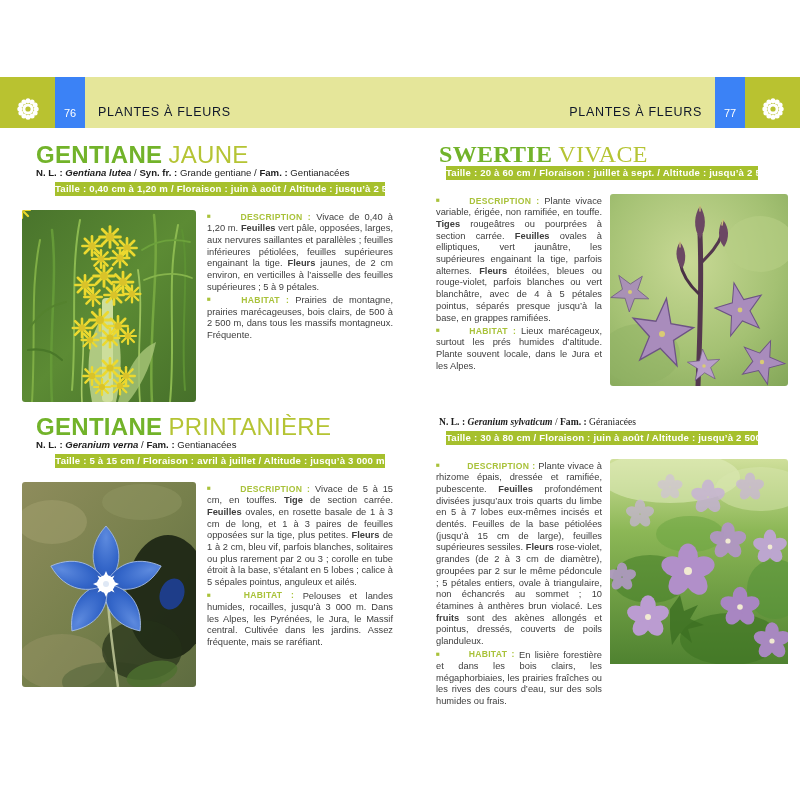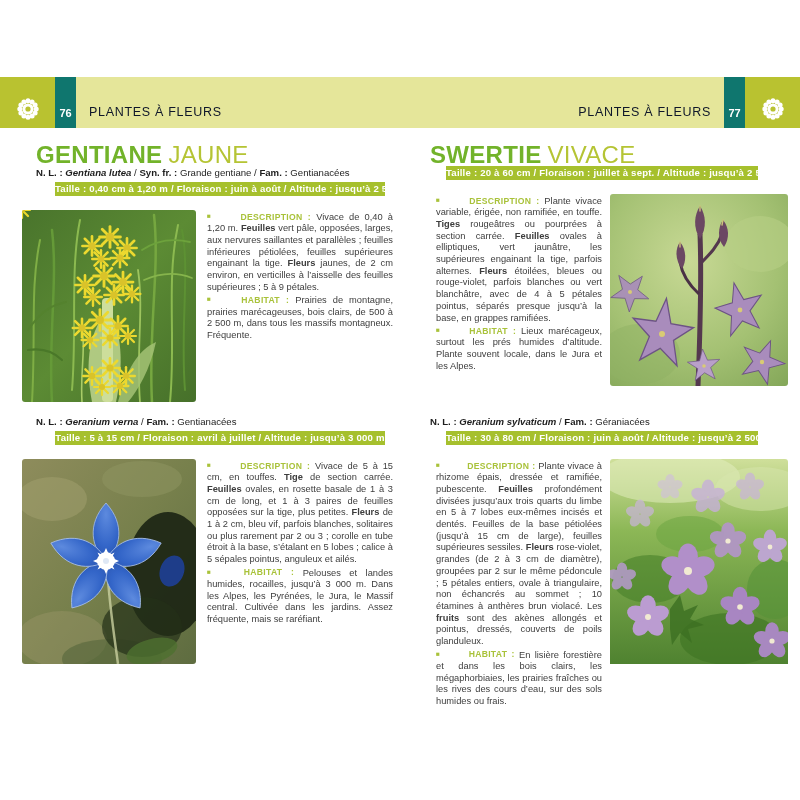--- a/index.html
+++ b/index.html
@@ -2,42 +2,42 @@
 <html lang="fr"><head>
 <meta charset="utf-8">
 <style>
   html,body{margin:0;padding:0;background:#fff;}
   body{width:800px;height:800px;position:relative;font-family:"Liberation Sans",sans-serif;overflow:hidden;}
   .spread{position:absolute;inset:0;background:#fff;}
 
   
   .hbar{position:absolute;left:0;top:77px;width:800px;height:51px;background:#e5e69a;display:flex;align-items:stretch;}
   .hsq{width:55px;background:#b9c230;display:flex;align-items:flex-end;justify-content:center;padding-bottom:7px;box-sizing:border-box;}
-  .hnum{width:21px;background:#0f766e;color:#fff;font-weight:bold;font-size:11px;display:flex;align-items:flex-end;justify-content:center;padding-bottom:9px;box-sizing:border-box;}
+  .hnum{width:30px;background:#3b82f6;color:#fff;font-weight:normal;font-size:11px;display:flex;align-items:flex-end;justify-content:center;padding-bottom:9px;box-sizing:border-box;}
   .htitle{color:#0f172a;font-size:12.5px;letter-spacing:.7px;display:flex;align-items:flex-end;padding:0 13px 9px 13px;white-space:nowrap;}
   .hspacer{flex:1;}
 
   
   .entry{position:absolute;}
   .entry h2{margin:0;font-size:24px;line-height:23px;letter-spacing:.3px;}
   .t1{color:#72b32a;font-weight:bold;}
   .t2{color:#b5c434;font-weight:500;margin-left:6px;}
   .nl{margin:1px 0 3px 0;font-size:9.6px;line-height:12px;color:#1d1d1d;}
   .infobar{height:14px;line-height:14.5px;background:#a6c02d;color:#fff;font-weight:bold;font-size:9.6px;text-align:center;letter-spacing:.2px;white-space:nowrap;overflow:hidden;}
   .ebody{display:flex;margin-top:14px;}
   .photo{flex:none;margin:0;border-radius:3px;overflow:hidden;line-height:0;}
   .etext{flex:1;color:#3d3d3d;font-size:9.3px;line-height:11.7px;text-align:justify;}
   .etext p{margin:0;}
   .bullet{color:#a9c23a;font-size:6.5px;vertical-align:1.5px;margin-right:3px;}
   .lab{color:#a9c23a;font-weight:bold;font-size:8.6px;letter-spacing:.3px;padding-left:24px;}
 
   .L h2,.L .nl{margin-left:14px;}
   .L .infobar{margin-left:33px;margin-right:8px;}
   .L .etext{margin-left:11px;}
-  .R h2,.R .nl{margin-left:0;}
+  .R h2,.R .nl{margin-left:9px;font-family:Liberation Serif, serif;}
   .R .infobar{margin-left:16px;margin-right:30px;}
   .R .etext{margin:0 8px 0 6px;}
 
   .e1{left:22px;top:143px;width:371px;}
   .e2{left:430px;top:143px;width:358px;}
   .e3{left:22px;top:415px;width:371px;}
   .e4{left:430px;top:415px;width:358px;}
 </style>
 </head>
 <body>
@@ -219,20 +219,21 @@
               <circle cx="152" cy="168" r="2.2"></circle>
               <circle cx="94" cy="172" r="1.8"></circle>
               <circle cx="20" cy="98" r="2"></circle>
           </g>
         </svg>
       </figure>
     </div>
   </section>
 
   <section class="entry e3 L">
+    <h2><span class="t1">GENTIANE</span><span class="t2">PRINTANIÈRE</span></h2>
     <p class="nl"><span style="font-weight: 700;">N. L. : </span><span style="font-weight: 700; font-style: italic;">Geranium verna</span><span> / </span><span style="font-weight: 700;">Fam. : </span><span>Gentianacées</span></p>
     <div class="infobar">Taille : 5 à 15 cm / Floraison : avril à juillet / Altitude : jusqu’à 3 000 m</div>
     <div class="ebody">
       <figure class="photo">
         <svg width="174" height="205" viewBox="0 0 174 205">
           <defs>
             <linearGradient id="g3a" x1="0" y1="0" x2="1" y2="1">
                 <stop offset="0" stop-color="#8e8c5c"></stop>
                 <stop offset=".5" stop-color="#77804c"></stop>
                 <stop offset="1" stop-color="#5e6c40"></stop>

